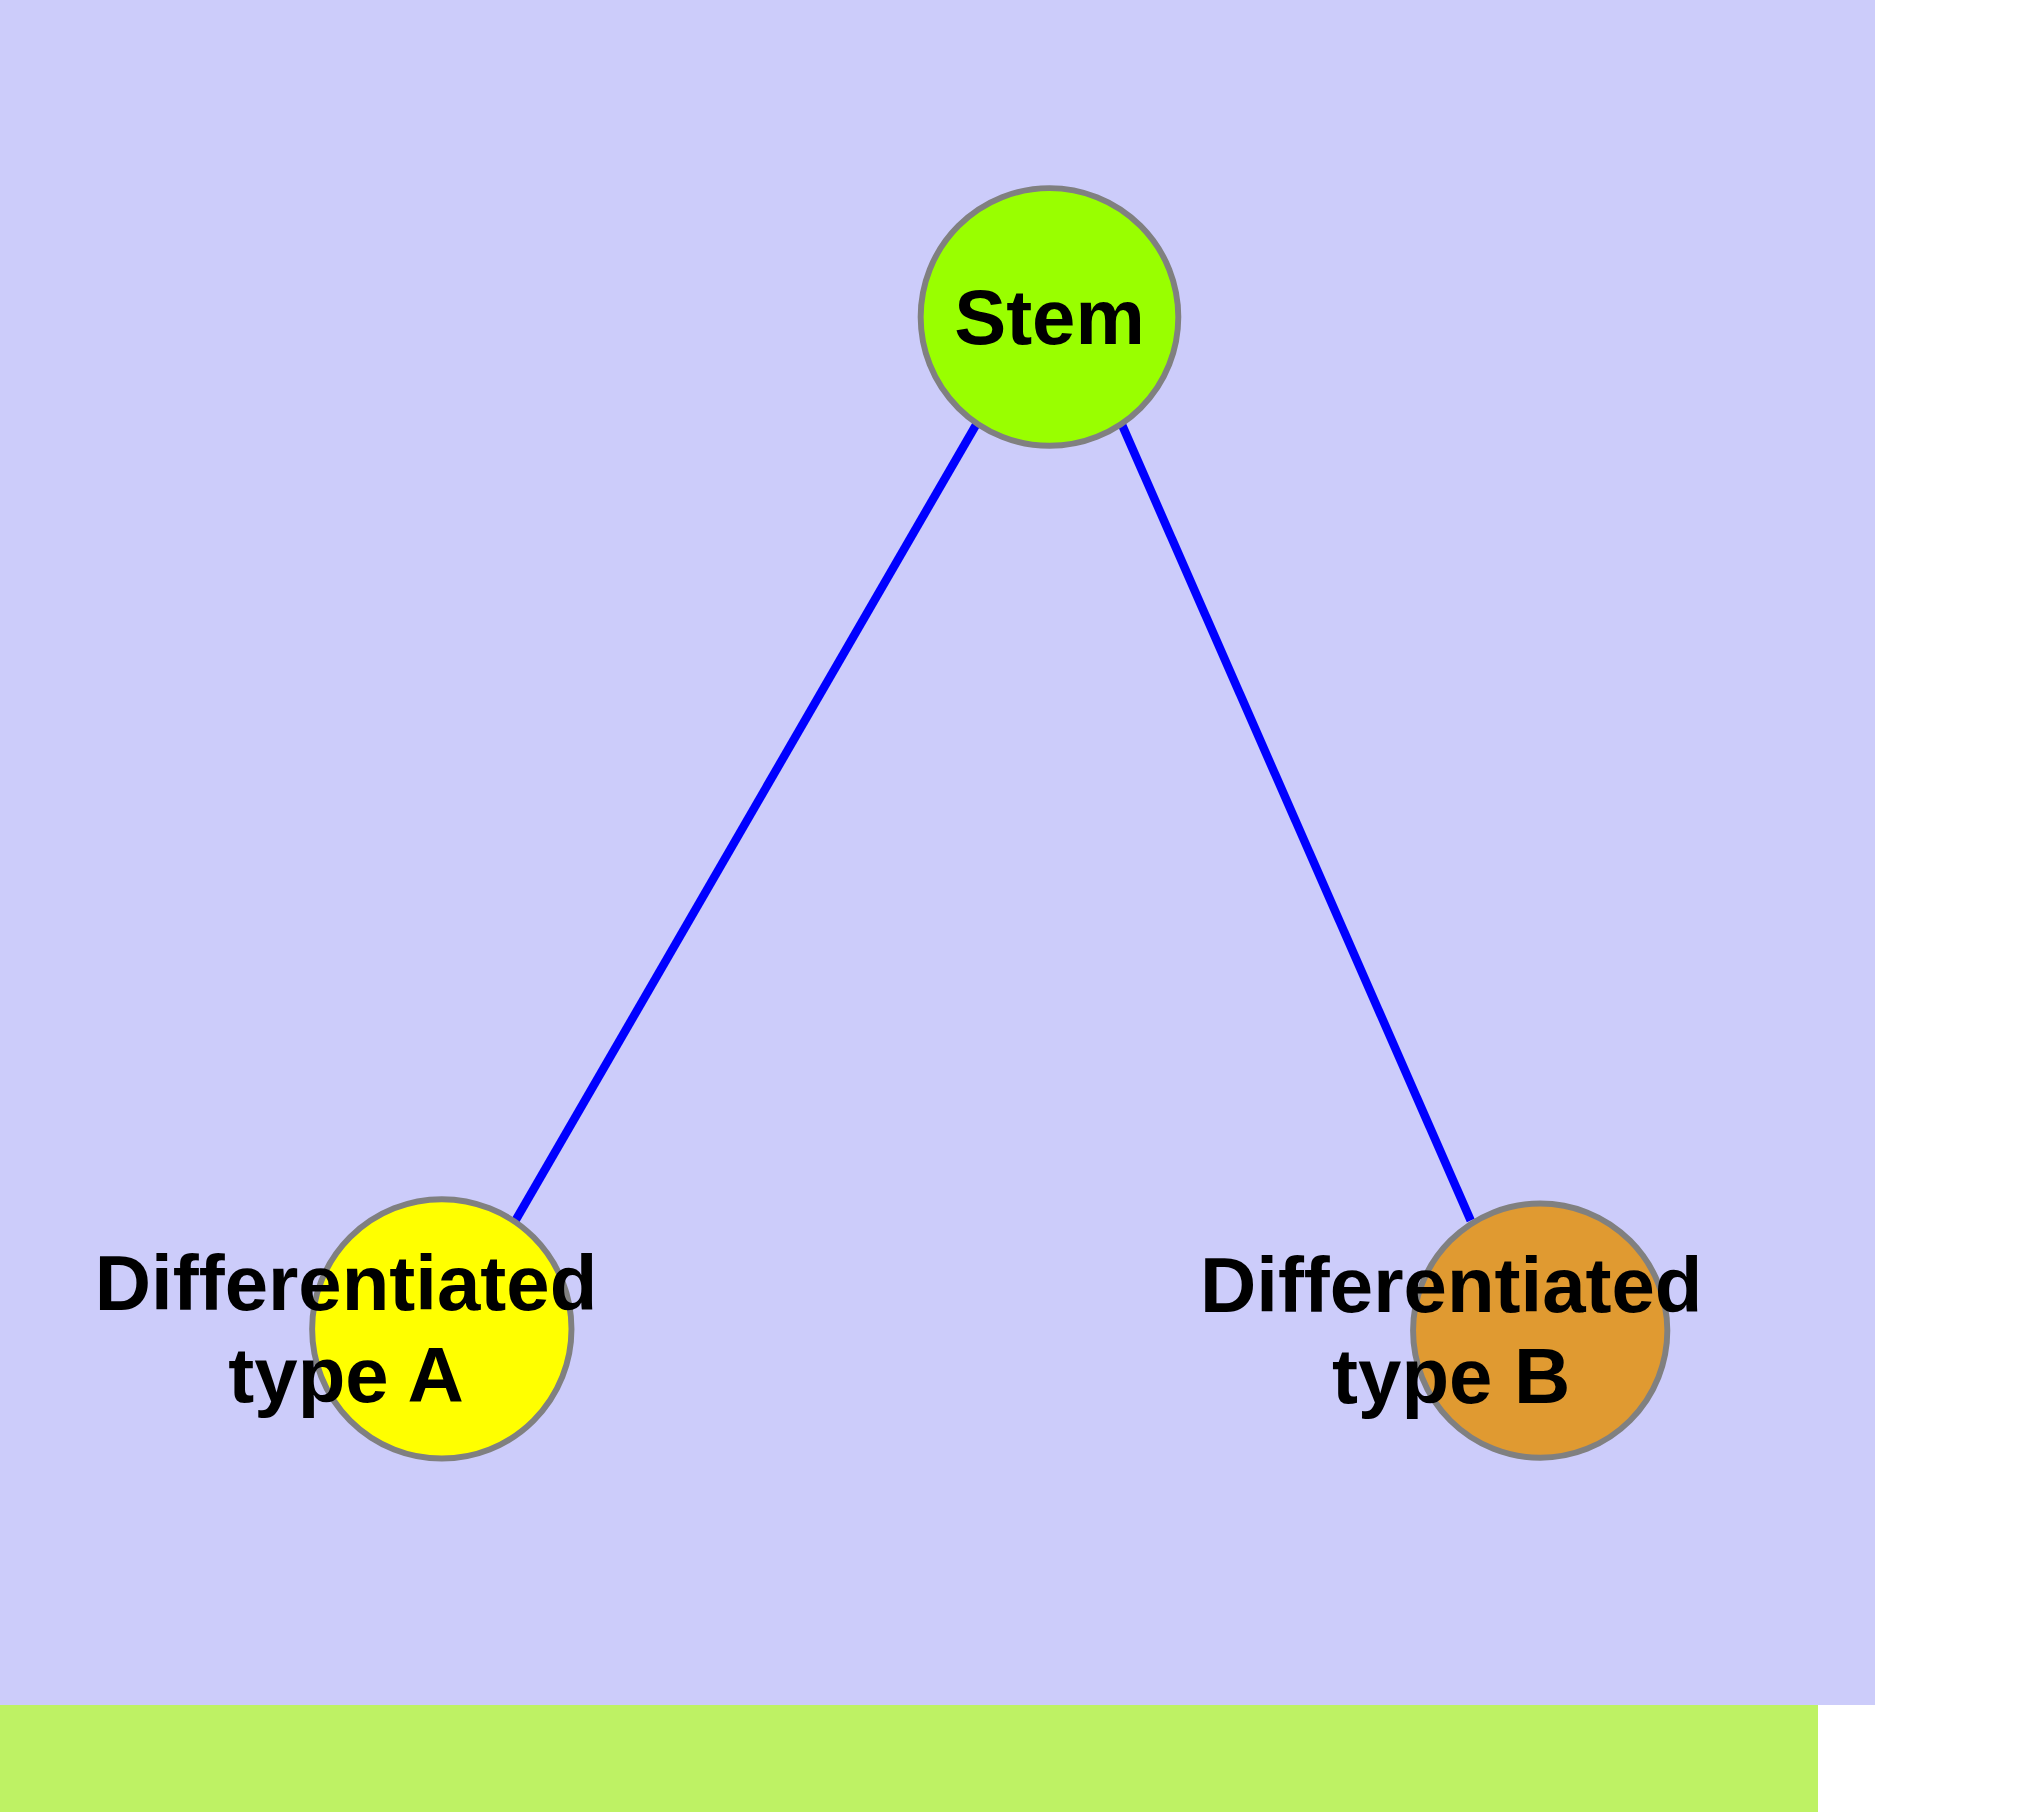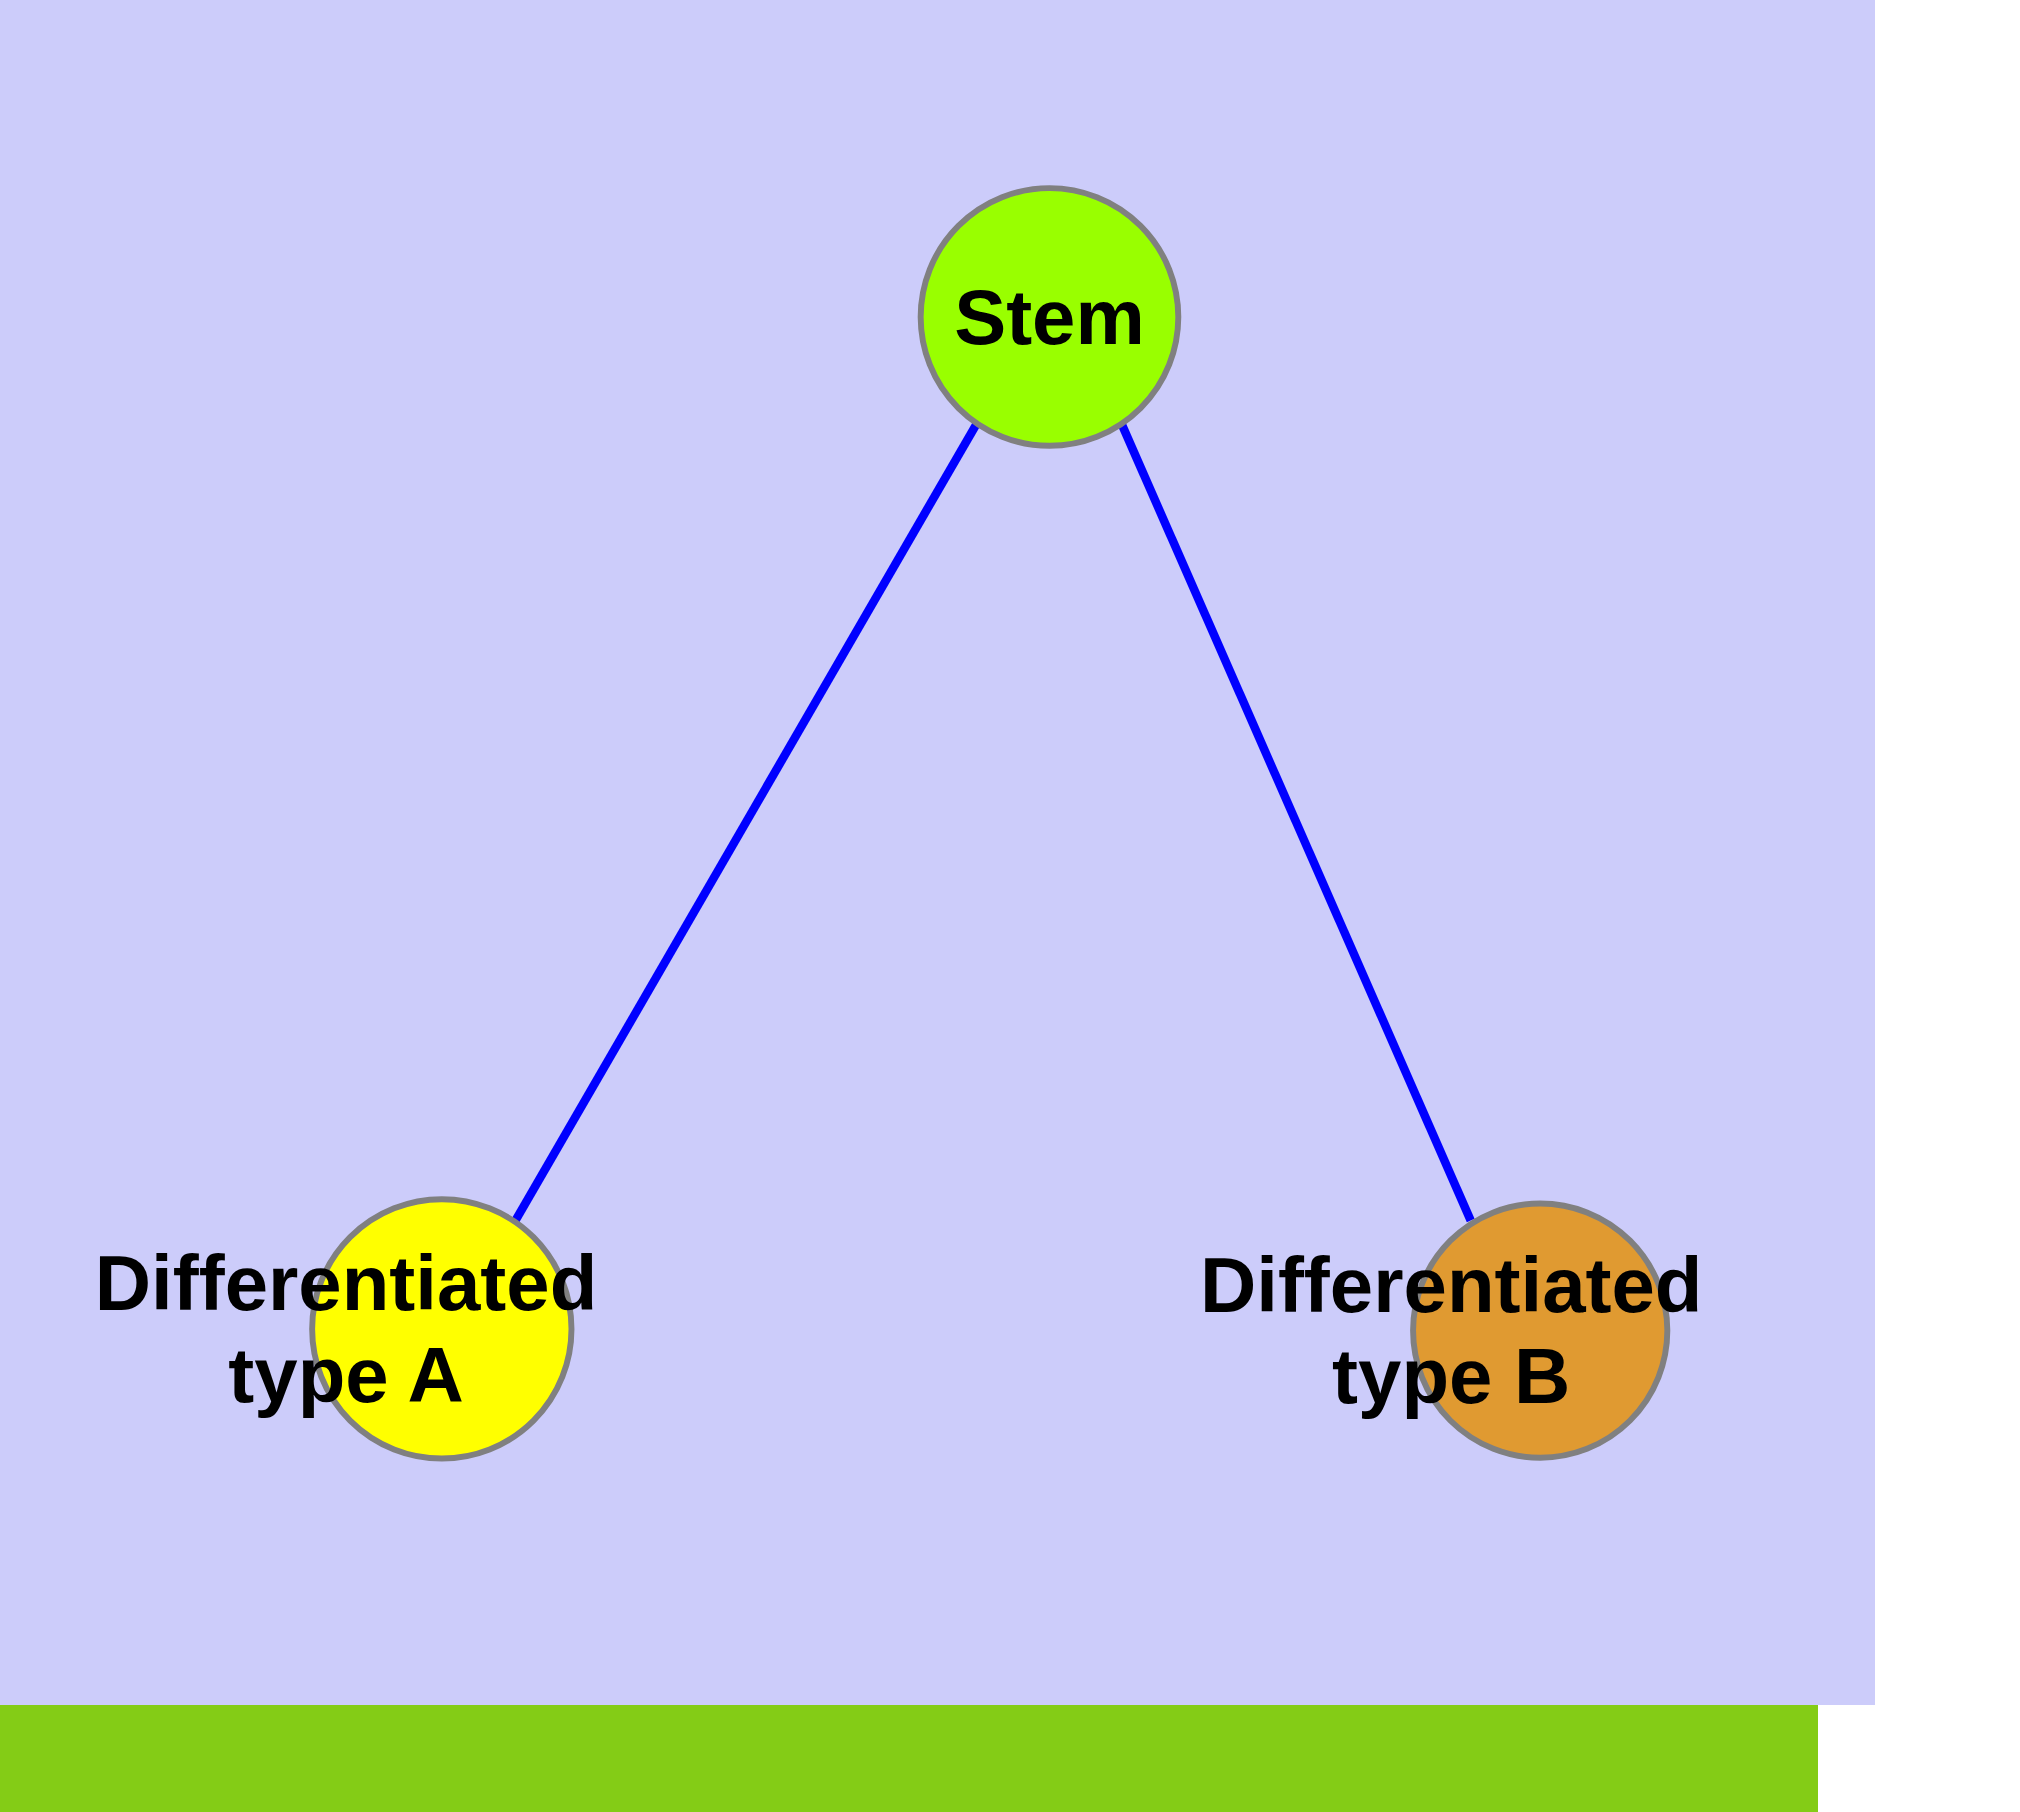--- a/index.html
+++ b/index.html
@@ -10,21 +10,21 @@
   body {
     width: 2021px;
     height: 1812px;
     overflow: hidden;
     font-family: "Liberation Sans", sans-serif;
   }
   #canvas {
     position: relative;
     width: 1818px;
     height: 1812px;
-    background: #84cc16;
+    background: #bef264;
   }
   #plot-bg {
     position: absolute;
     left: 0;
     top: 0;
     width: 1875px;
     height: 1705px;
     background: #ccccfa;
   }
   #graph-svg {

